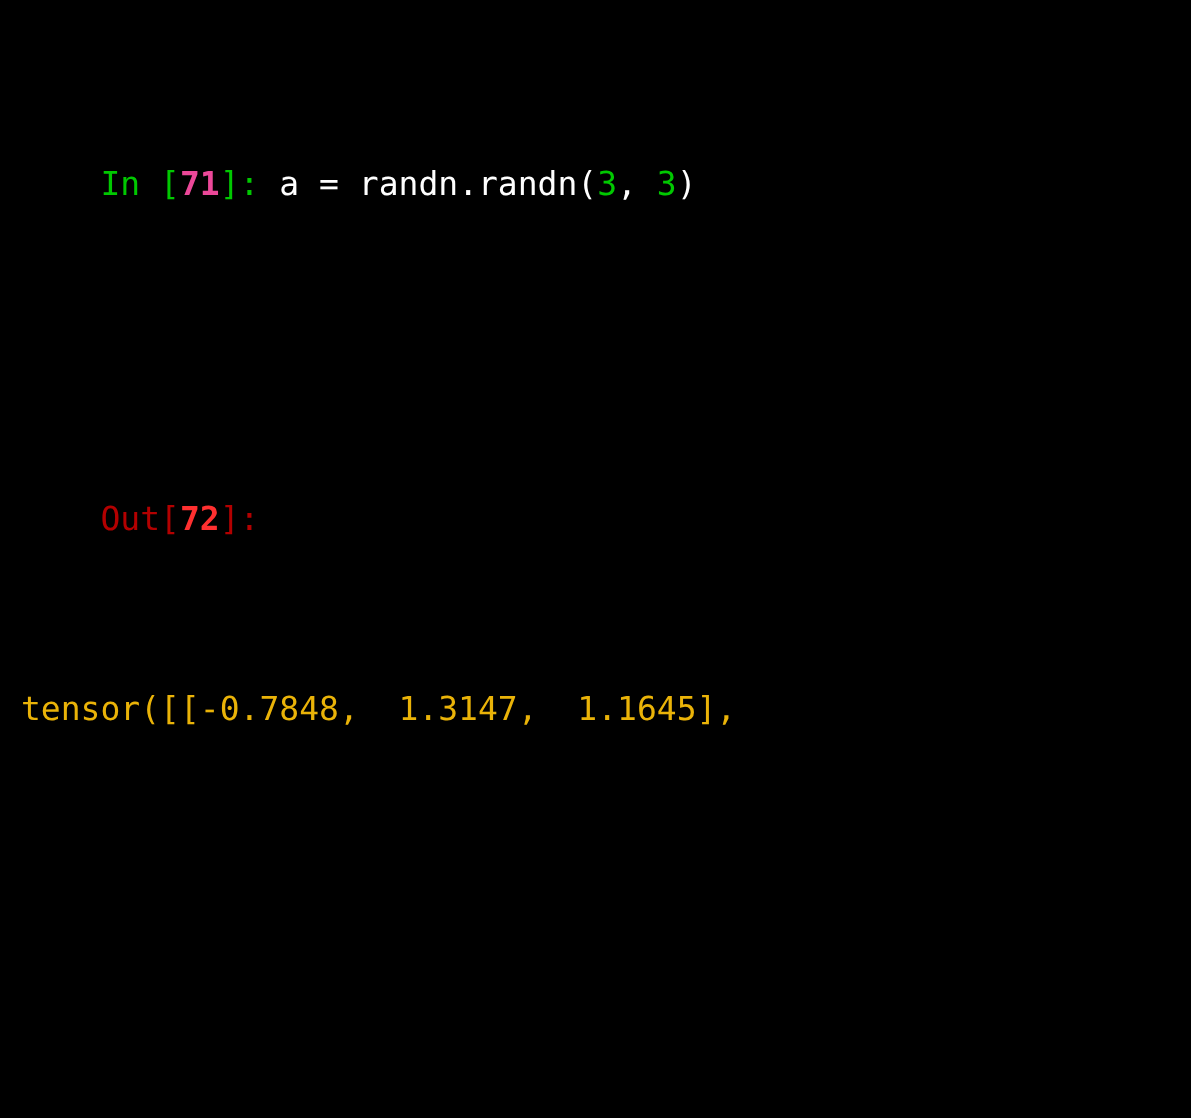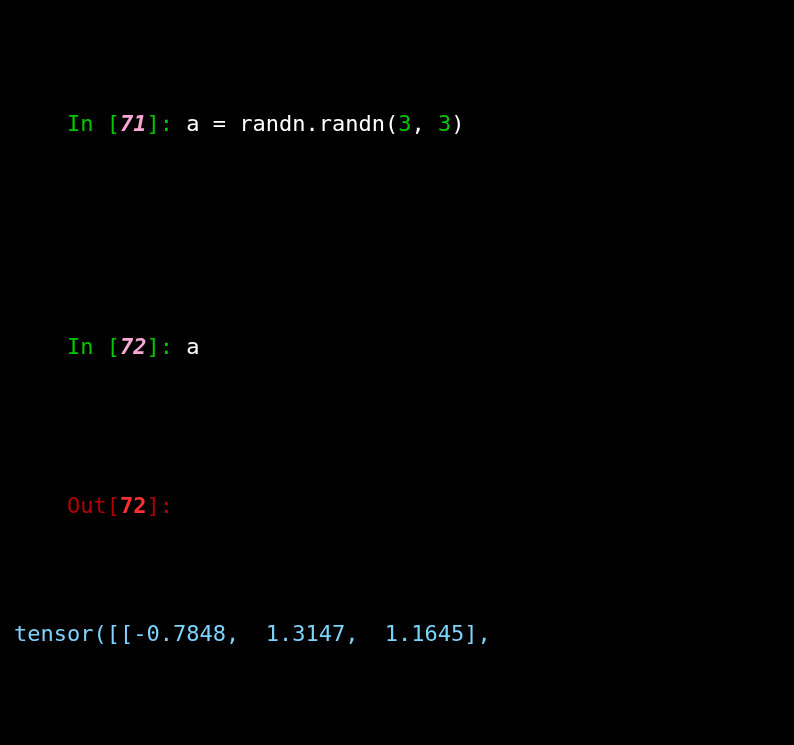--- a/index.html
+++ b/index.html
@@ -15,40 +15,37 @@
     width: 794px;
     height: 745px;
     box-sizing: border-box;
     padding: 12px 14px;
     overflow: hidden;
   }
   .cell {
     white-space: pre;
   }
   .in-prompt { color: #00c800; }
-  .in-prompt .num { color: #f9a8d4; font-weight: bold; font-style: italic; }
+  .in-prompt .num { color: #ec4899; font-weight: bold; }
   .out-prompt { color: #b30000; }
   .out-prompt .num { color: #ff3030; font-weight: bold; }
   .code { color: #ffffff; }
   .number { color: #00c800; }
-  .output { color: #7dd3fc; white-space: pre; }
+  .output { color: #eab308; white-space: pre; }
   .line { display: block; }
 </style>
 </head>
 <body>
 
 <div class="cell">
   <span class="line">
     <span class="in-prompt"><span>In [</span><span class="num">71</span><span>]: </span></span><span class="code"><span>a = randn.randn(</span><span class="number">3</span><span>, </span><span class="number">3</span><span>)</span></span>
   </span>
 </div>
 <div class="cell">&nbsp;</div>
 
 <div class="cell">
   <span class="line">
-    <span class="in-prompt"><span>In [</span><span class="num">72</span><span>]: </span></span><span class="code"><span>a</span></span>
-  </span>
-  <span class="line">
     <span class="out-prompt"><span>Out[</span><span class="num">72</span><span>]:</span></span>
   </span>
   <span class="line output">tensor([[-0.7848,  1.3147,  1.1645],</span>
   
 </div>
 
 </body></html>

